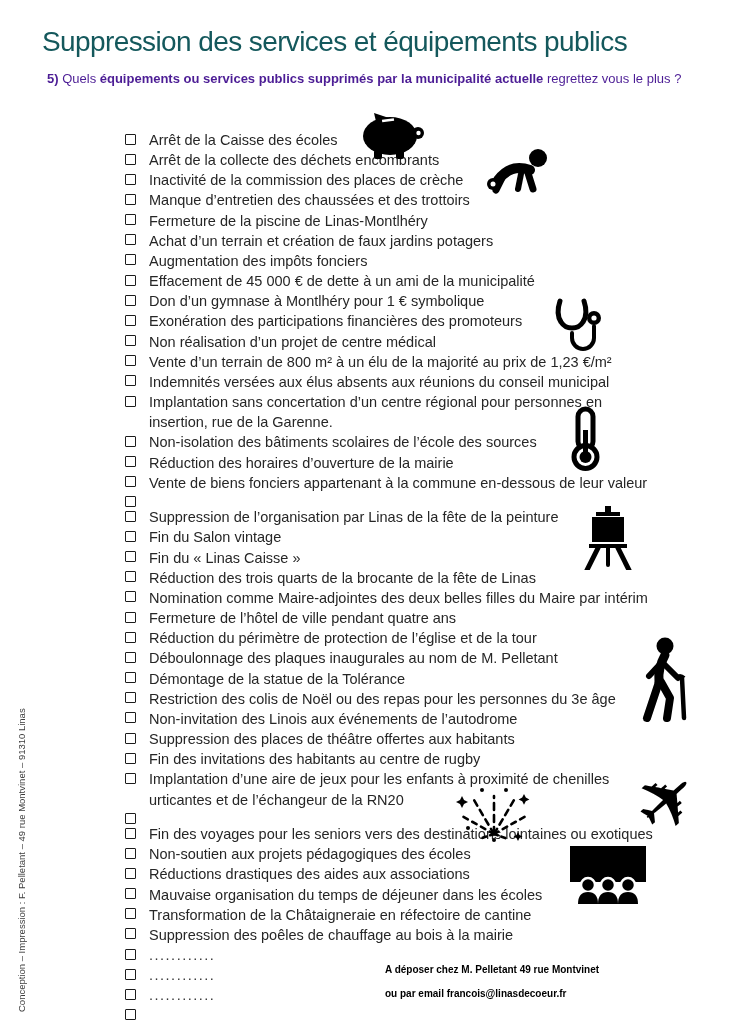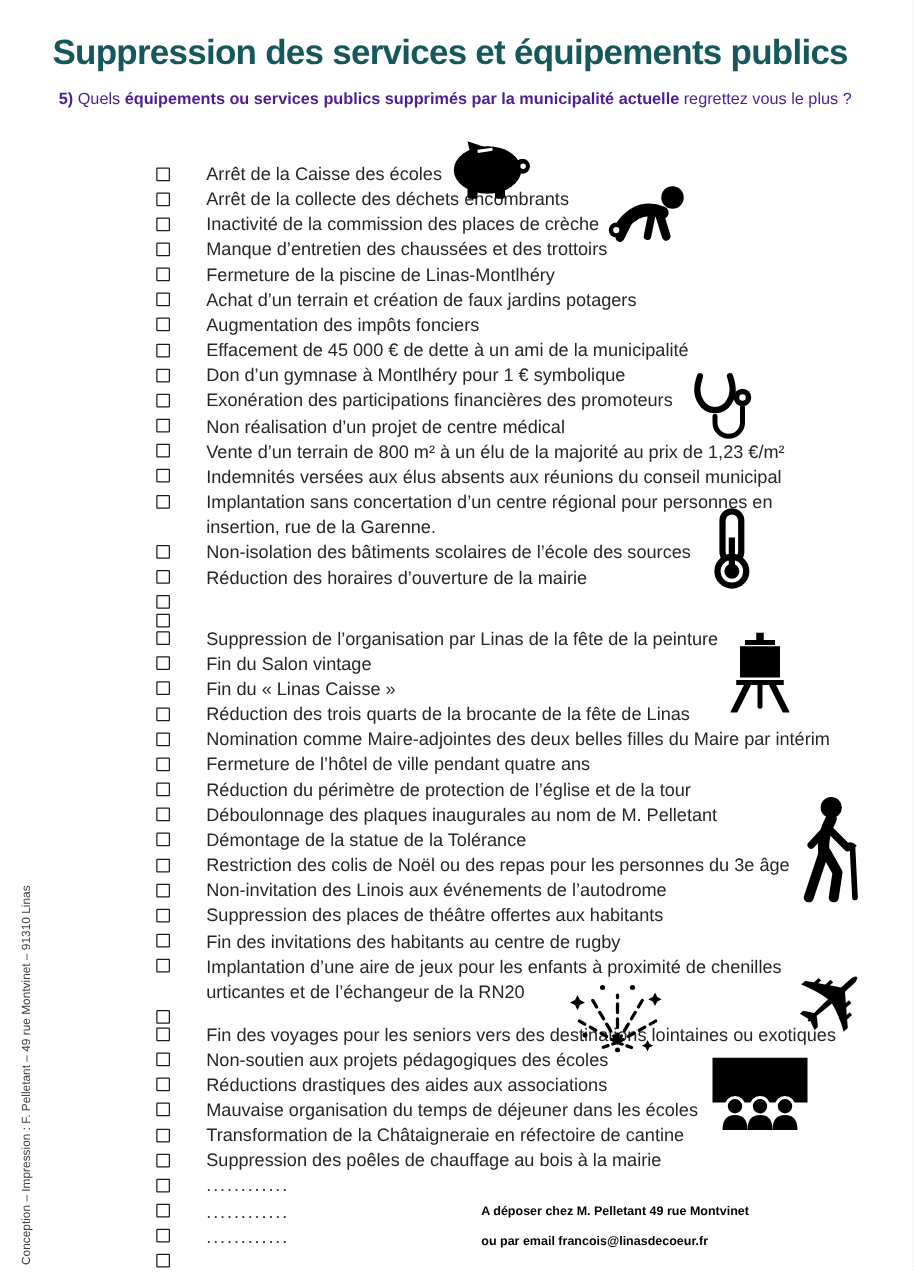--- a/index.html
+++ b/index.html
@@ -1,27 +1,27 @@
 <!DOCTYPE html>
 <html><head>
 <meta charset="utf-8">
 <style>
   html,body{margin:0;padding:0;background:#e8e8e8;}
   .page{position:relative;width:731px;height:1024px;background:#ffffff;overflow:hidden;
         font-family:"Liberation Sans",sans-serif;color:#262626;}
 
-  .title{position:absolute;left:42px;top:26px;font-size:28px;font-weight:700;
+  .title{position:absolute;left:42px;top:26px;font-size:28px;font-weight:400;
          letter-spacing:-0.6px;color:#14585c;white-space:nowrap;}
 
   .question{position:absolute;left:47px;top:64px;width:655px;font-size:13px;
             line-height:29px;color:#4c1d95;}
   .question .qb{font-weight:700;}
 
   .checklist{position:absolute;left:125px;top:130px;width:600px;}
-  .row{display:flex;align-items:flex-start;gap:29px;}
+  .row{display:flex;align-items:flex-start;gap:13px;}
   .cb{flex:0 0 auto;width:11px;height:11px;border:1.8px solid #1c1c1c;border-radius:1px;
       margin-top:3.5px;box-sizing:border-box;background:#fff;}
   .lbl{font-size:14.5px;line-height:20.15px;color:#262626;}
   .lbl.dots{letter-spacing:1.5px;color:#333;}
 
   .credit{position:absolute;left:16px;top:1012px;transform:rotate(-90deg);
           transform-origin:0 0;white-space:nowrap;font-size:9.5px;color:#3c3c3c;}
 
   .deposit{position:absolute;left:385px;top:958px;font-size:10px;font-weight:700;
            color:#000;line-height:24px;}
@@ -133,20 +133,23 @@
         </span>
       </div>
       <div class="row">
         <span class="cb"></span>
         <span class="lbl">
           <div>Réduction des horaires d’ouverture de la mairie</div>
         </span>
       </div>
       <div class="row">
         <span class="cb"></span>
+        <span class="lbl">
+          <div>Vente de biens fonciers appartenant à la commune en-dessous de leur valeur</div>
+        </span>
       </div>
       <div class="row">
         <span class="cb"></span>
       </div>
       <div class="row">
         <span class="cb"></span>
         <span class="lbl">
           <div>Suppression de l’organisation par Linas de la fête de la peinture</div>
         </span>
       </div>

